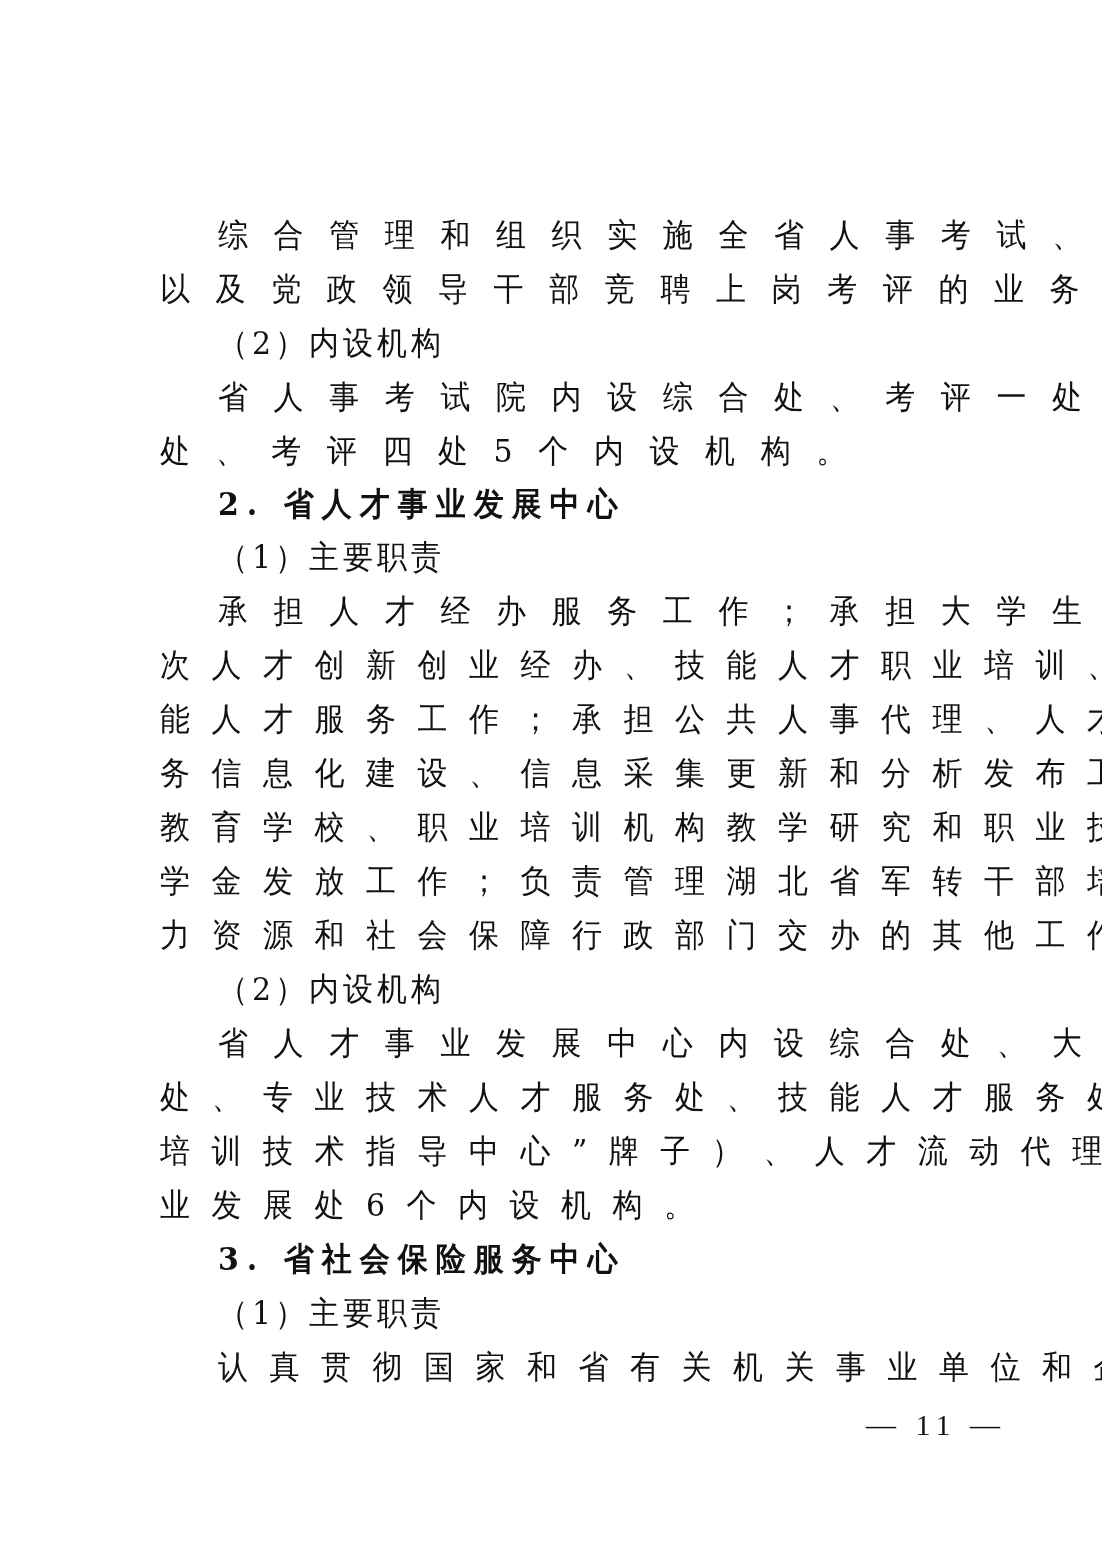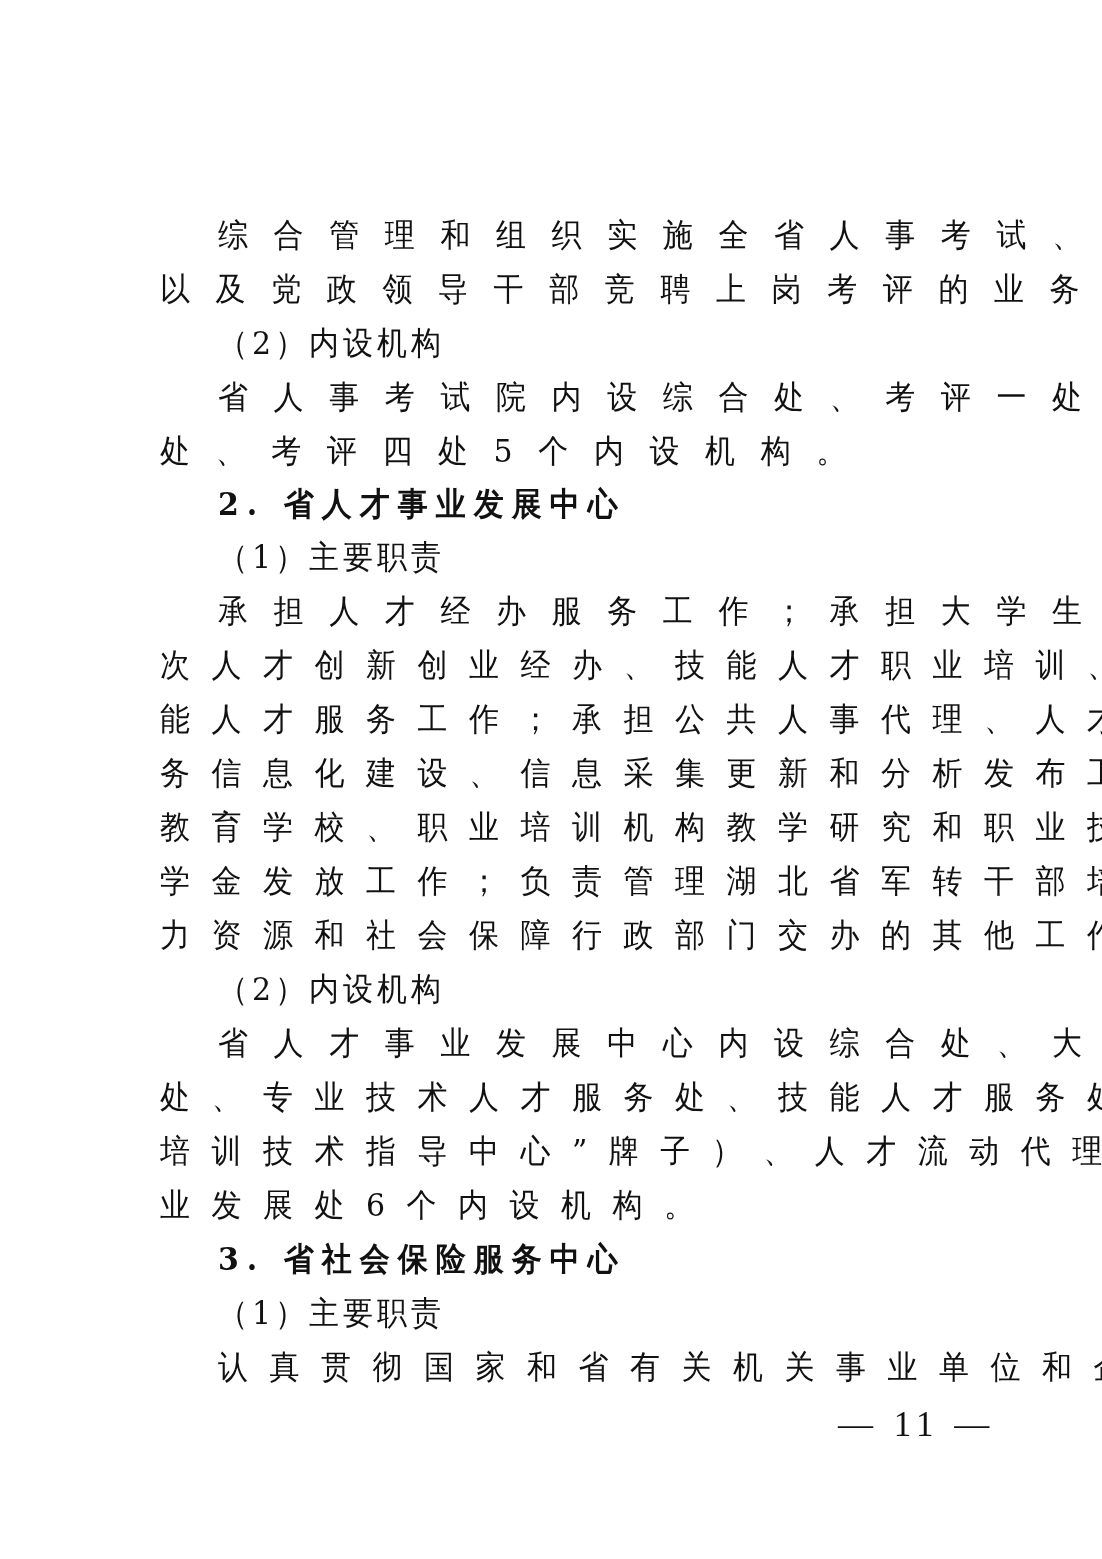--- a/index.html
+++ b/index.html
@@ -13,27 +13,27 @@
     line-height: 40px;
     font-size: 30px;
     letter-spacing: 25.6px;
     white-space: nowrap;
     transform: scaleY(1.08);
     transform-origin: left center;
   }
   .line.bold { font-weight: bold; letter-spacing: 8px; }
   .page-number {
     position: absolute;
-    left: 838px;
+    left: 866px;
     top: 1405px;
     width: 110px;
     height: 40px;
     line-height: 40px;
     font-family: "Liberation Serif", serif;
-    font-size: 35px;
+    font-size: 30px;
     white-space: nowrap;
     letter-spacing: 6px;
   }
 </style>
 </head>
 <body>
 
 <div class="page">
   <div class="line" style="top:215px;left:218px;">综合管理和组织实施全省人事考试、专业技术人才的评价</div>
   <div class="line" style="top:269px;">以及党政领导干部竞聘上岗考评的业务指导和考务工作。</div>

